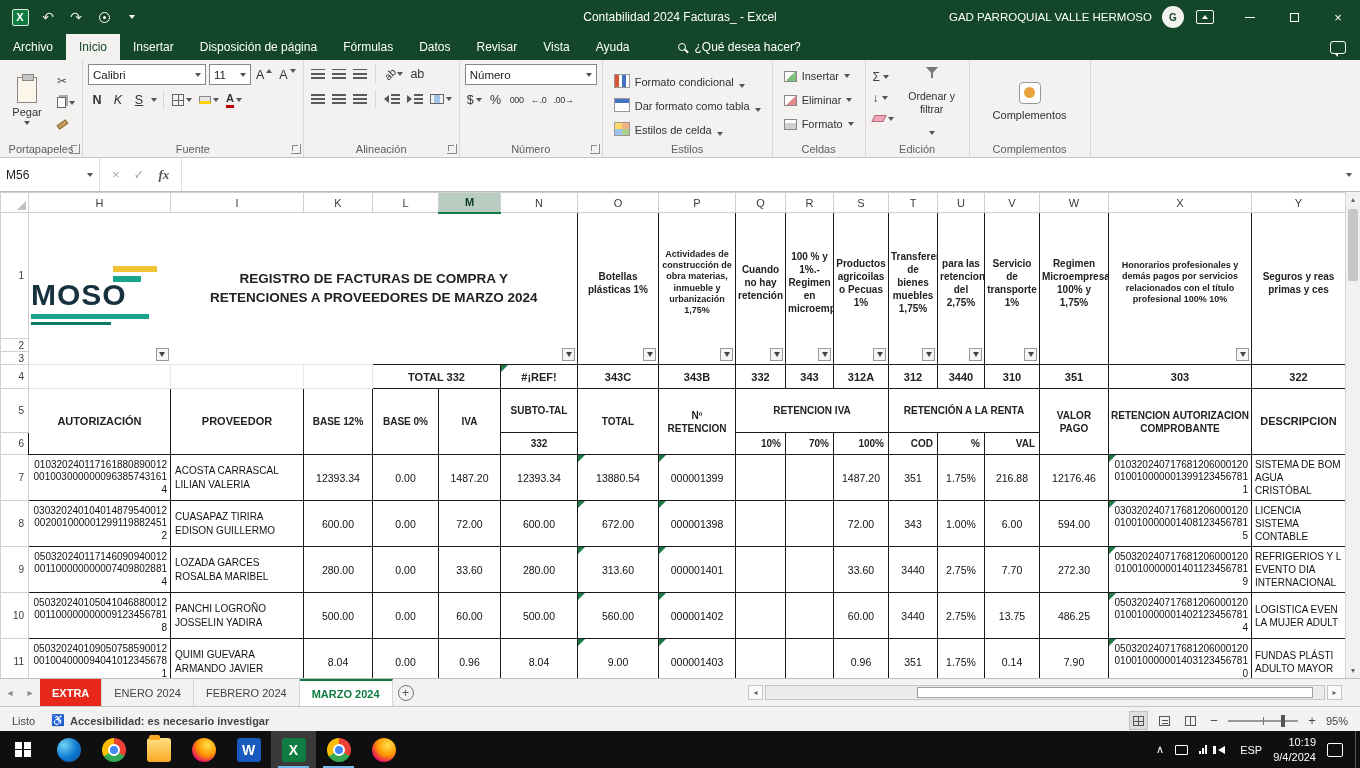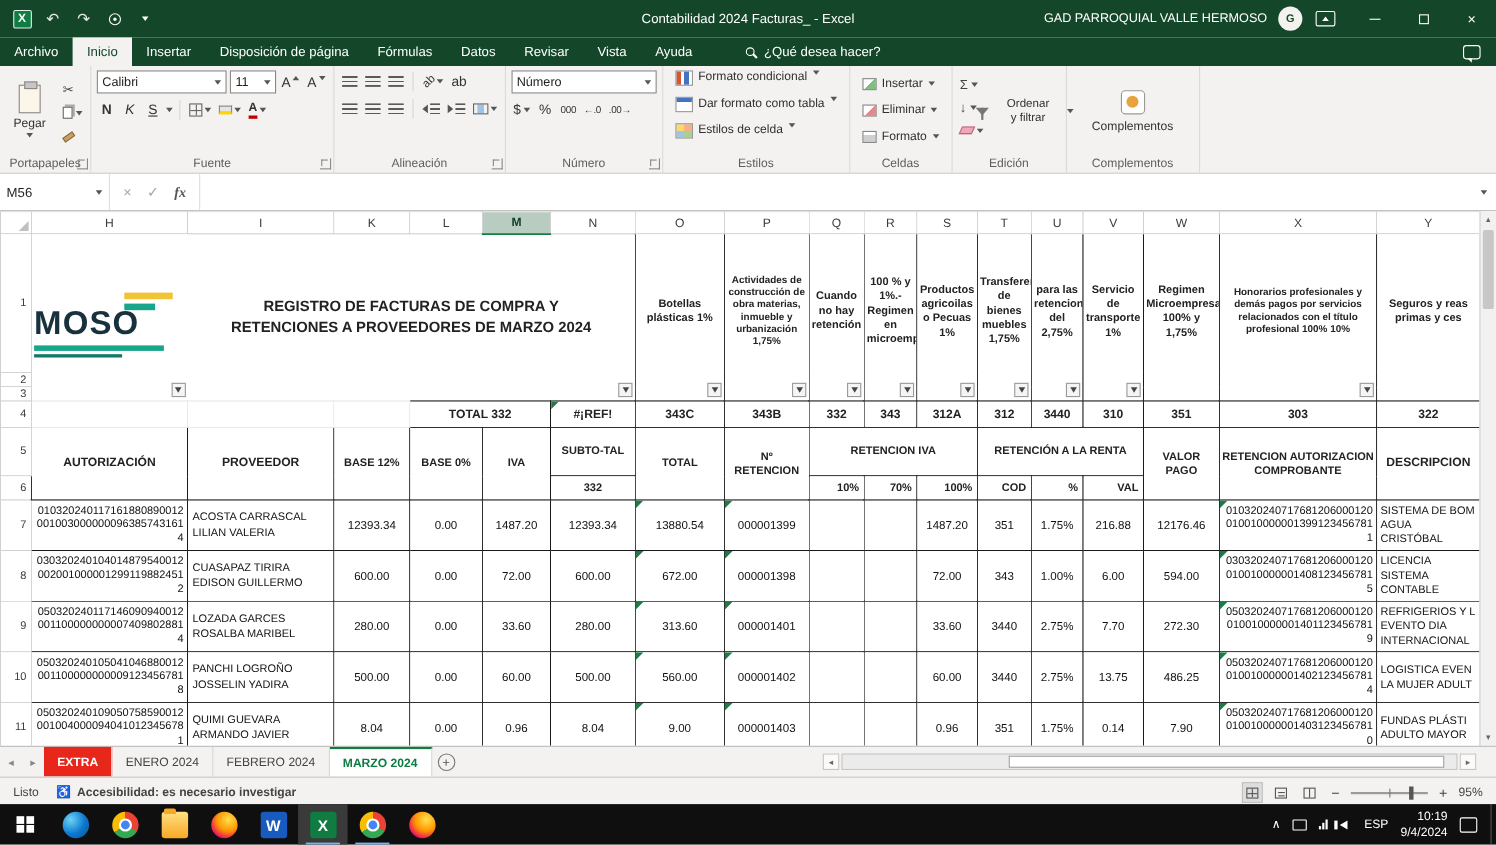--- a/index.html
+++ b/index.html
@@ -62,33 +62,33 @@
 .bordic{width:12px;height:12px;border:1px solid #666;background:linear-gradient(#666 0 0) center/100% 1px no-repeat,linear-gradient(#666 0 0) center/1px 100% no-repeat}
 .fillic{width:12px;height:8px;background:#E4E4E4;border:1px solid #888;border-bottom:3px solid #FFD400}
 .fcolic{font-weight:bold;font-size:11px;line-height:1;border-bottom:3px solid #C00000;padding-bottom:1px}
 .alic{display:inline-block;width:14px;height:10px;background:repeating-linear-gradient(to bottom,#5A5A5A 0 1.5px,transparent 1.5px 4.2px)}
 .alic.short{width:9px}
 .minitri.l{border-top:4px solid transparent;border-bottom:4px solid transparent;border-right:5px solid #555}
 .minitri.r{border-top:4px solid transparent;border-bottom:4px solid transparent;border-left:5px solid #555}
 .orient{display:inline-block;transform:rotate(-45deg);font-size:10.5px}
 .mergeic{width:14px;height:10px;border:1px solid #666;background:linear-gradient(#9DC3E6 0 0) center/6px 100% no-repeat}
 .numsm{font-size:9px;letter-spacing:-0.3px}
-.stylebtn{display:flex;align-items:flex-start;gap:5px;height:24px;padding:0 6px;font-size:11px;color:#323130;white-space:nowrap}
+.stylebtn{display:flex;align-items:flex-end;gap:5px;height:24px;padding:0 6px;font-size:11px;color:#323130;white-space:nowrap}
 .stylebtn .ic{width:16px;height:14px;flex:0 0 auto;border:1px solid #999}
 .ic-cond{background:linear-gradient(to right,#D65532 0 4px,#fff 4px 7px,#4472C4 7px 11px,#fff 11px)}
 .ic-table{background:linear-gradient(#4472C4 0 4px,#fff 4px),repeating-linear-gradient(to right,#bbb 0 1px,transparent 1px 5px)}
 .ic-styles{background:conic-gradient(#F4B183 0 25%,#A9D18E 0 50%,#9DC3E6 0 75%,#FFD966 0)}
 .cellbtn{display:flex;align-items:center;gap:5px;height:24px;padding:0 6px;font-size:11px;color:#323130;white-space:nowrap}
 .cellbtn .ic{width:13px;height:11px;border:1px solid #888;flex:0 0 auto}
 .ic-insert{background:linear-gradient(135deg,#fff 50%,#7FBF7F 50%)}
 .ic-delete{background:linear-gradient(135deg,#fff 50%,#E08A8A 50%)}
 .ic-format{background:linear-gradient(#fff 0 3px,#cfcfcf 3px)}
 .editwrap{display:flex;gap:4px;height:74px}
 .editcol{display:flex;flex-direction:column;gap:4px;padding-top:4px}
-.editbig{display:flex;flex-direction:row;align-items:center;justify-content:center;width:64px;font-size:10.5px;color:#323130;text-align:center;line-height:1.2;gap:16px}
+.editbig{display:flex;flex-direction:column;align-items:center;justify-content:center;width:64px;font-size:10.5px;color:#323130;text-align:center;line-height:1.2;gap:16px}
 .funnel{display:inline-block;border-left:6px solid transparent;border-right:6px solid transparent;border-top:7px solid #777;position:relative}
 .funnel::after{content:"";position:absolute;left:-1px;top:-7px;width:2px;height:11px;background:#777}
 .eraser{width:12px;height:7px;background:#F2A7B8;border:1px solid #b06a7e;transform:skewX(-25deg)}
 .addinbtn{display:flex;flex-direction:column;align-items:center;justify-content:center;height:74px;width:110px;gap:5px;font-size:11px;color:#323130}
 .addinic{width:22px;height:22px;border:1px solid #999;border-radius:4px;background:#fff;display:flex;align-items:center;justify-content:center}
 .addinic::after{content:"";width:11px;height:11px;border-radius:50%;background:#E8A33D}
 
 
 .fbar{position:absolute;top:158px;left:0;right:0;height:34px;background:#fff;border-bottom:1px solid #BDBDBD;display:flex;align-items:stretch}
 .namebox{width:100px;display:flex;align-items:center;padding:0 6px;font-size:12px;border-right:1px solid #E1DFDD;gap:4px}

